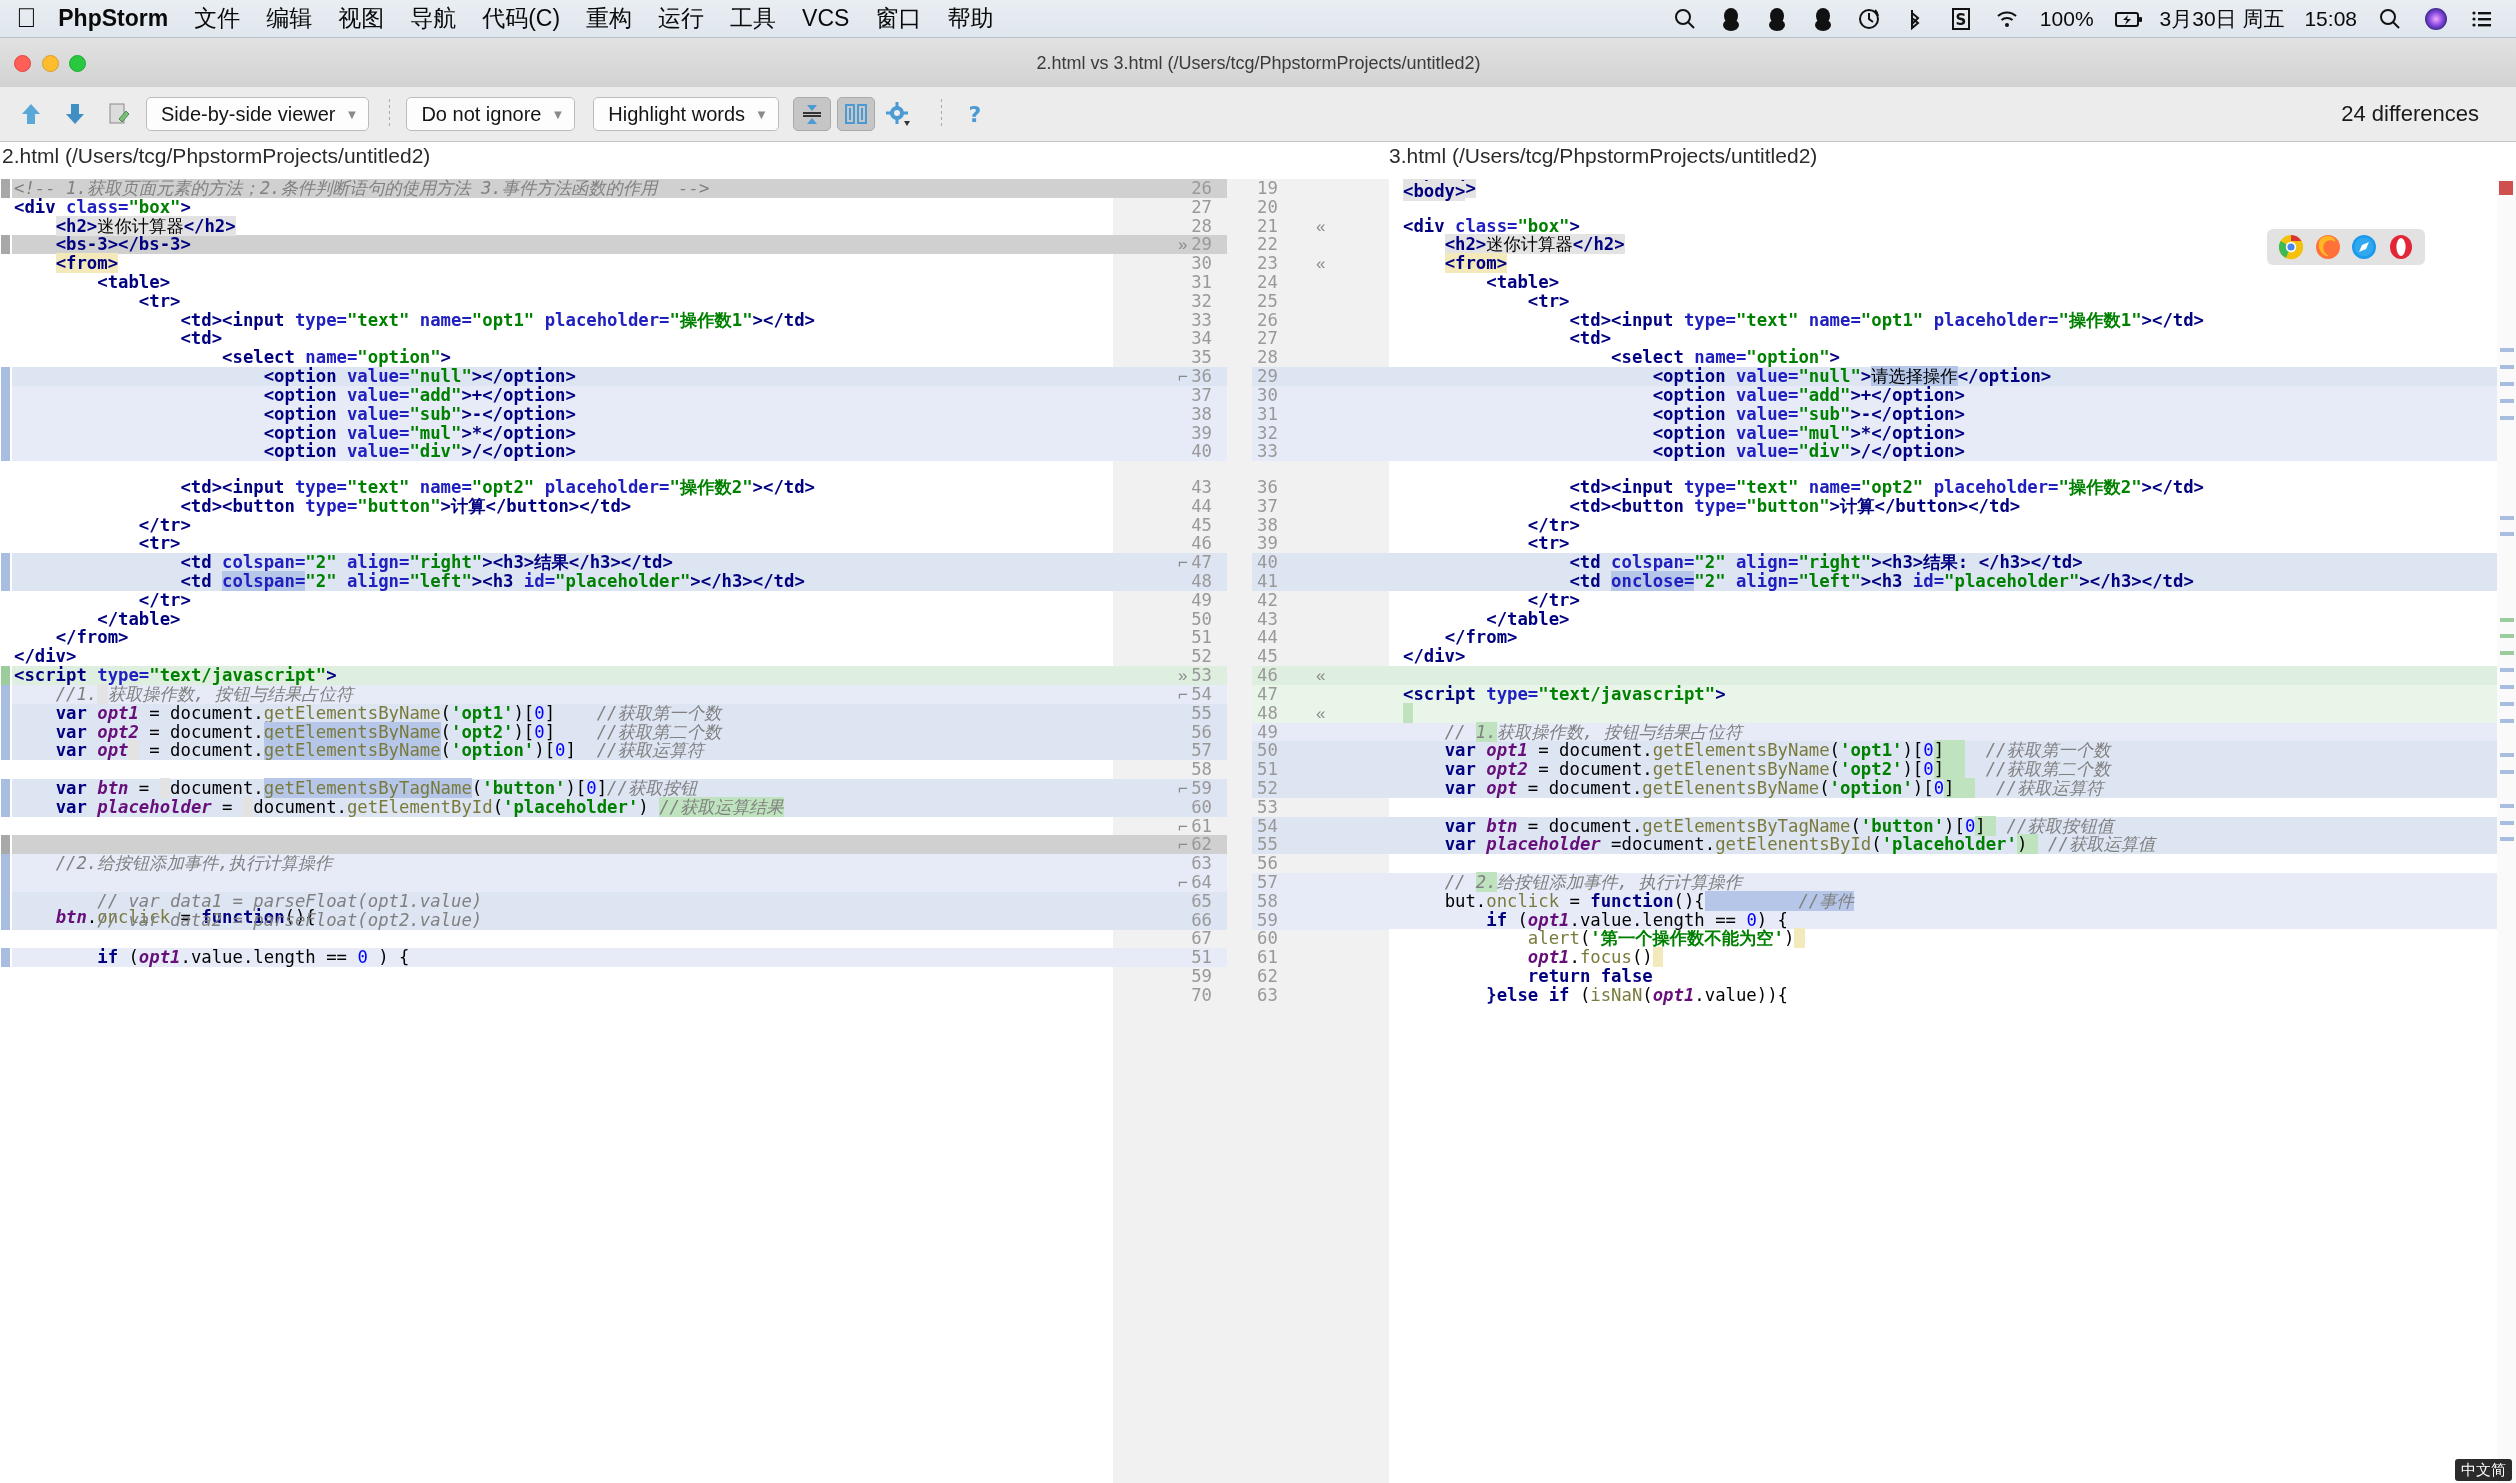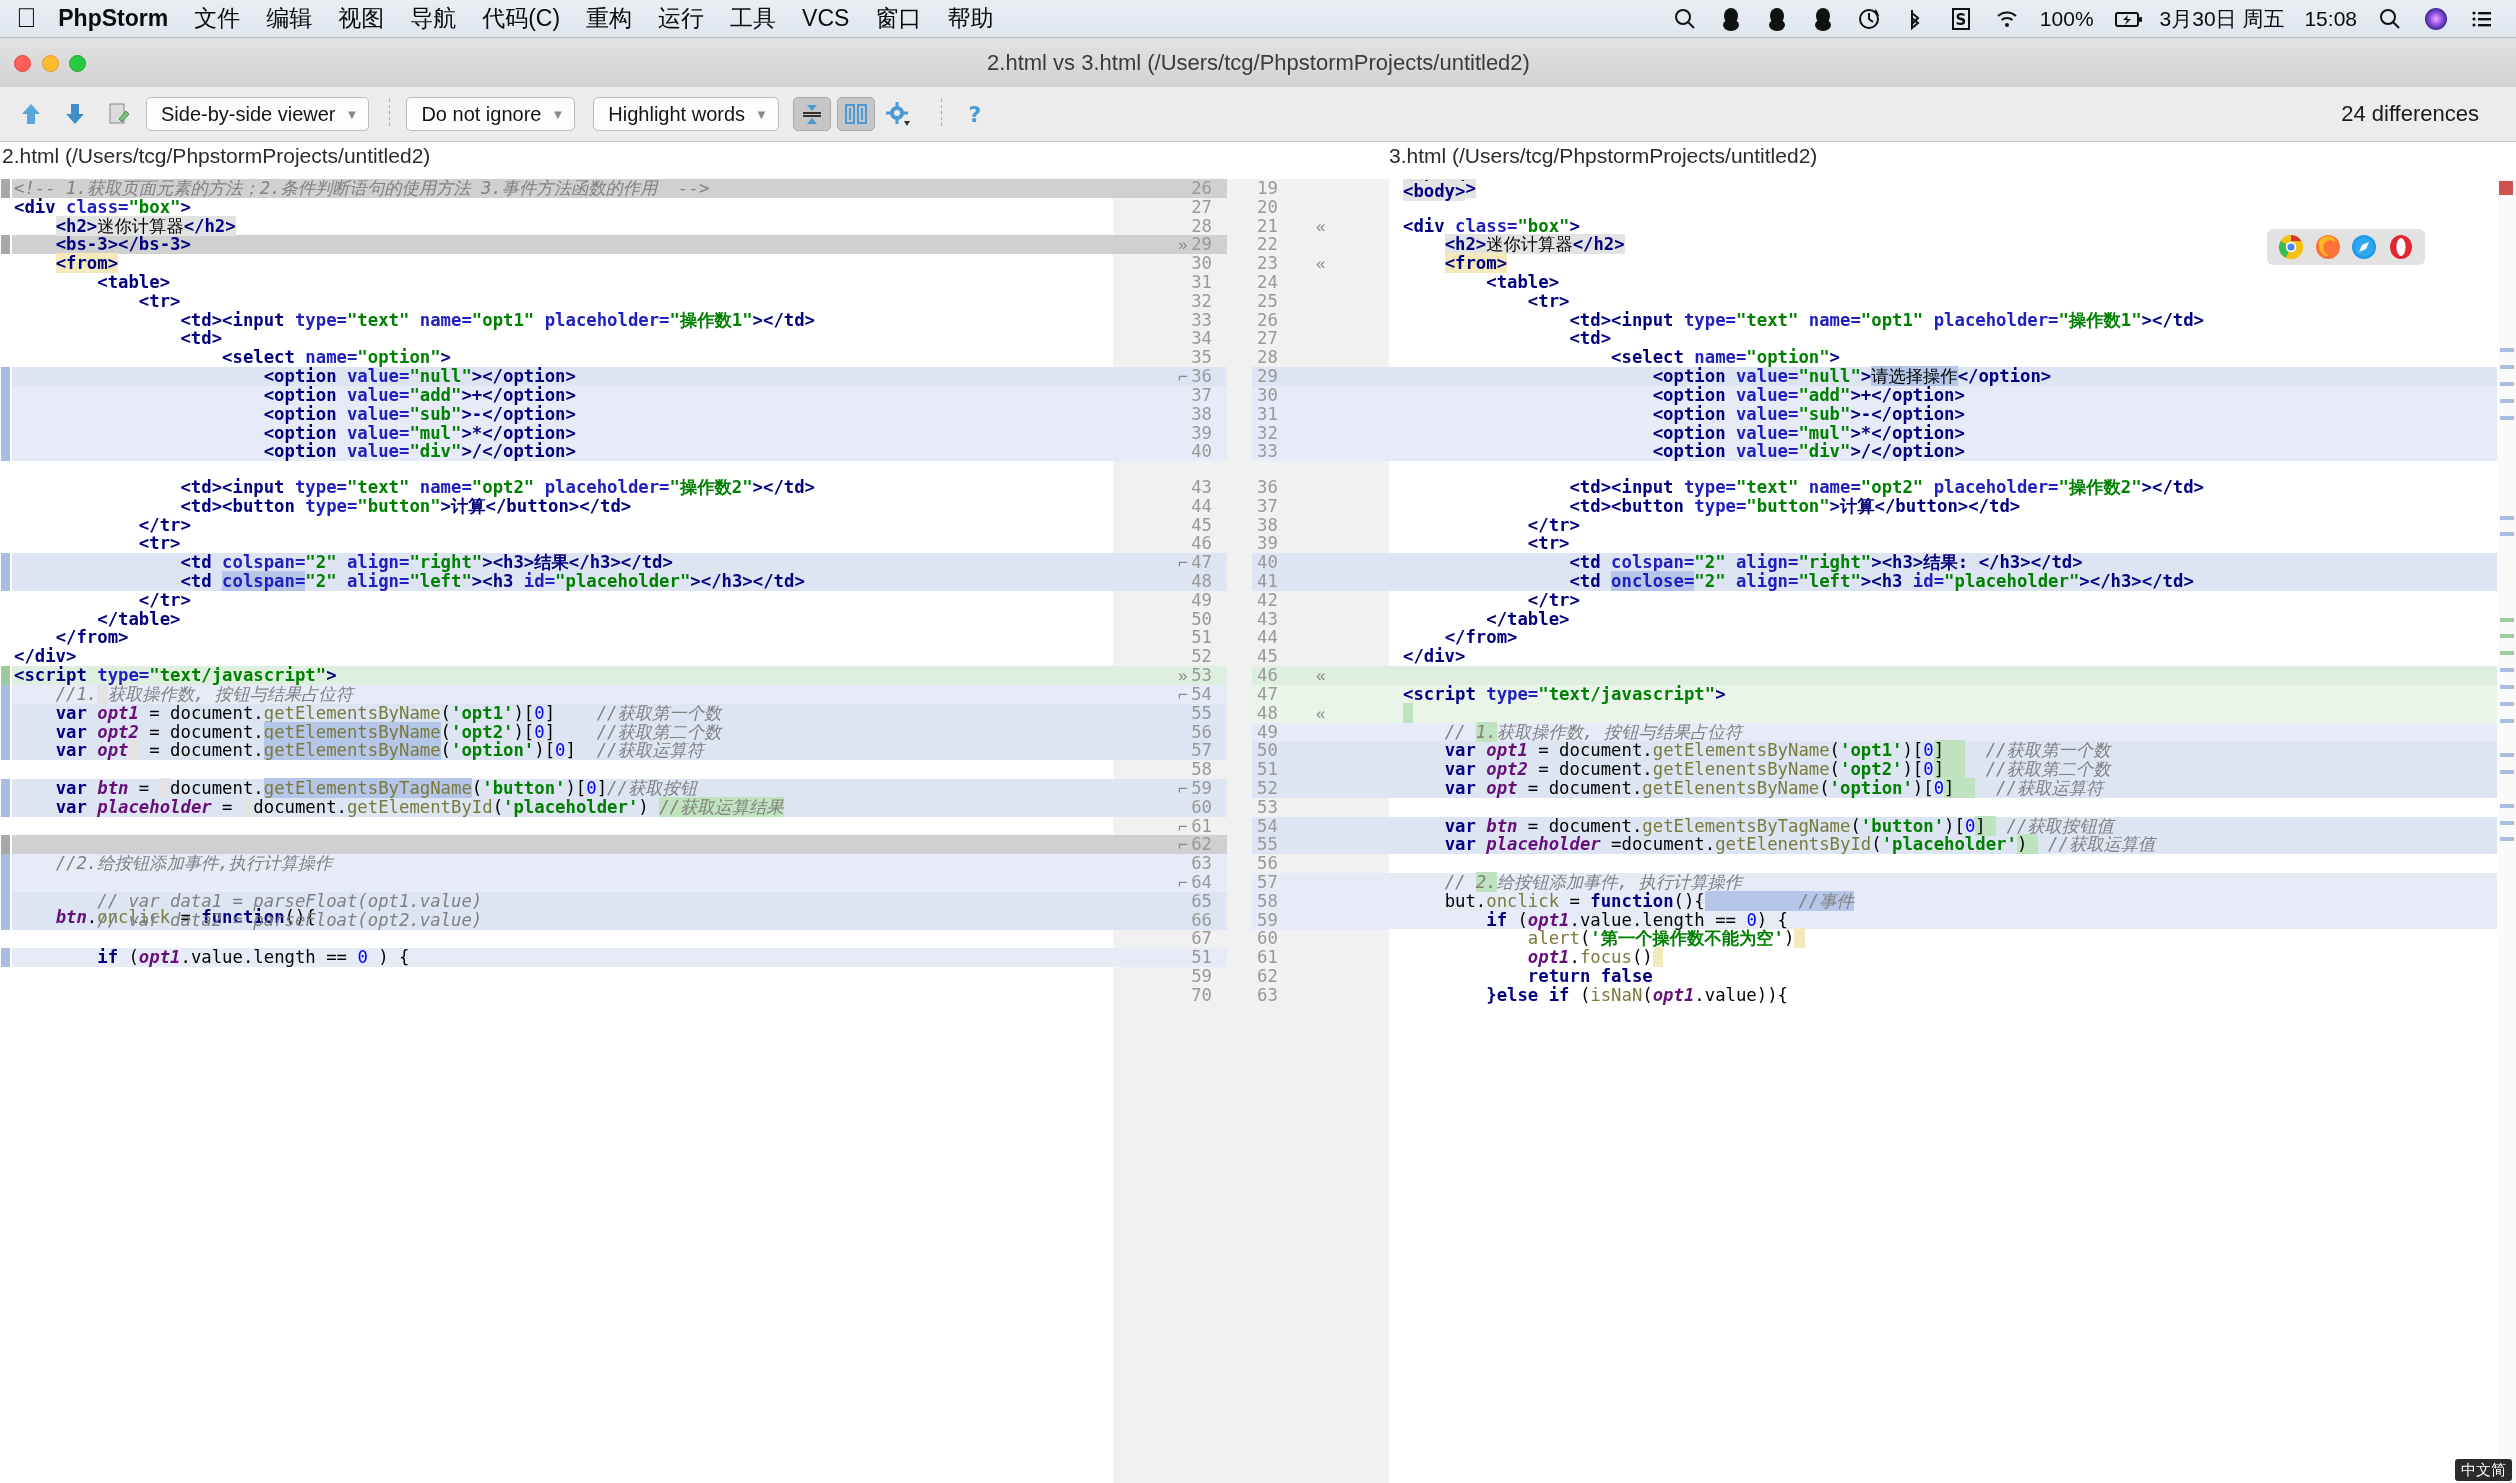--- a/index.html
+++ b/index.html
@@ -33,21 +33,21 @@
     background:linear-gradient(#e2e2e2,#d2d2d2);
     border-bottom:1px solid #b4b4b4;
   }
   .traffic { position:absolute; top:17px; width:17px; height:17px; border-radius:50%; }
   .traffic.red { left:14px; background:#ff5f57; border:1px solid #e0443e; }
   .traffic.yellow { left:42px; background:#febc2e; border:1px solid #d89d28; }
   .traffic.green { left:69px; background:#28c840; border:1px solid #1faa33; }
   #window-title {
     position:absolute; left:0; top:0; width:2517px; height:50px;
     display:flex; align-items:center; justify-content:center;
-    font-size:22px; color:#3b3b3b;
+    font-size:18px; color:#3b3b3b;
   }
 
   
   #toolbar {
     position:absolute; left:0; top:87px; width:2517px; height:55px;
     background:#ececec; border-bottom:1px solid #c4c4c4;
     display:flex; align-items:center; padding:0 14px;
   }
   .tb-ico { width:34px; height:34px; margin-right:10px; display:flex; align-items:center; justify-content:center; }
   .tb-sep { width:1px; height:30px; margin:0 16px;

